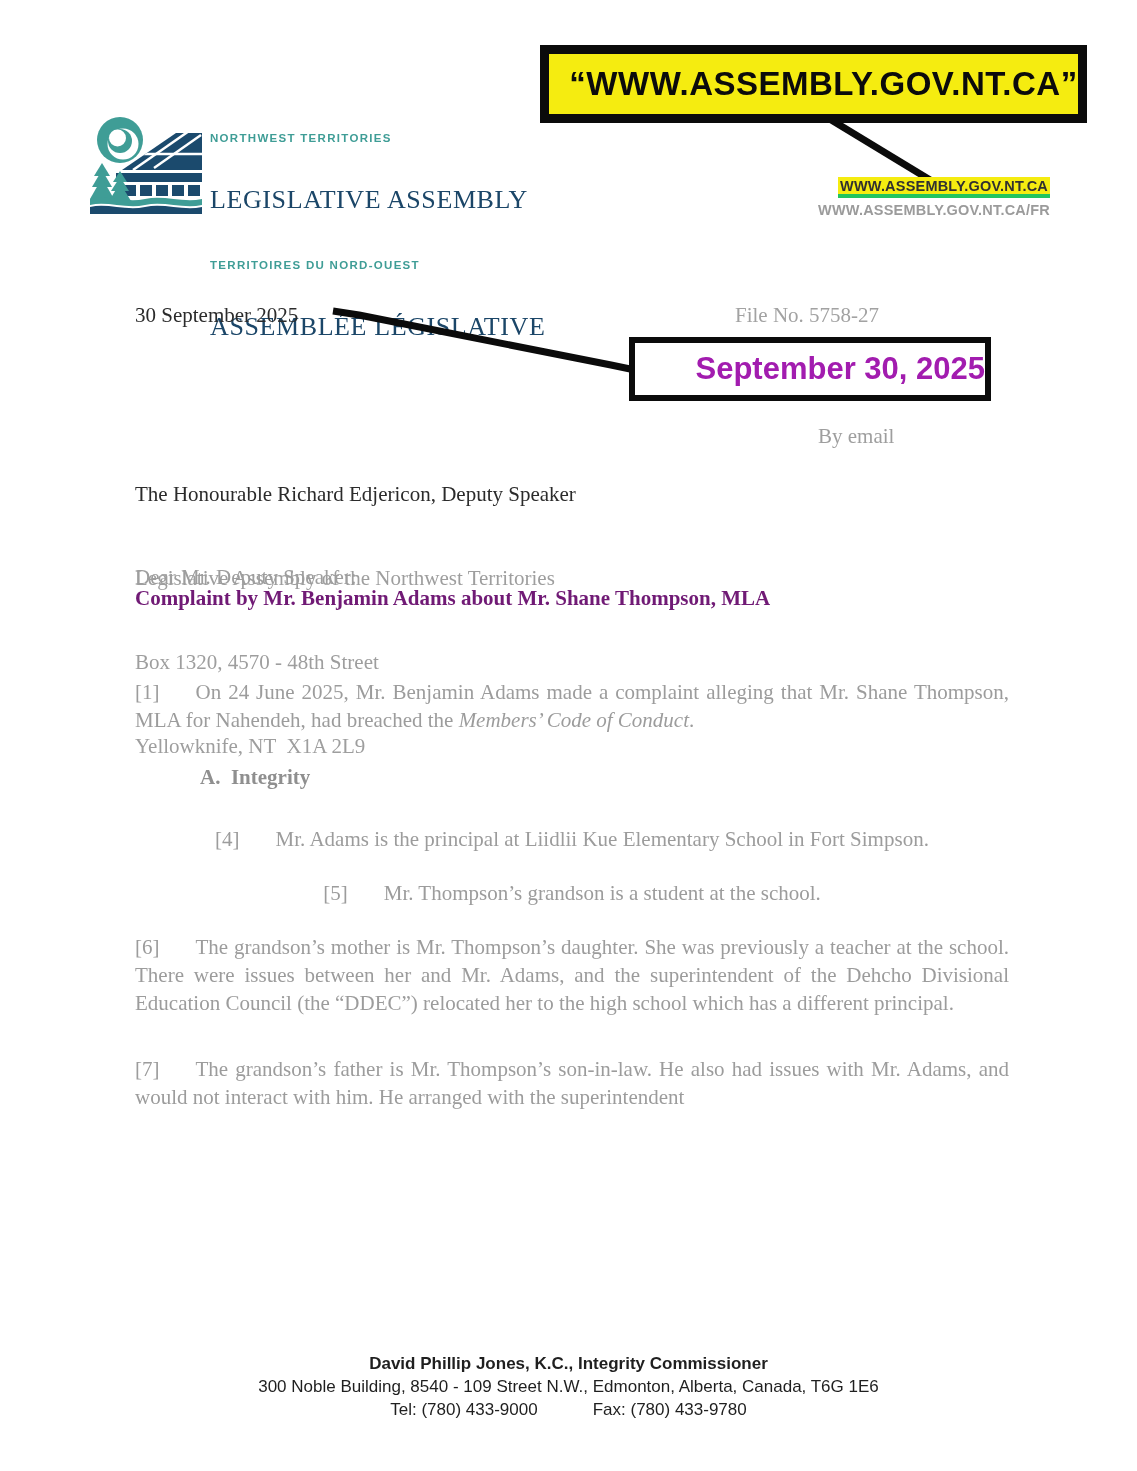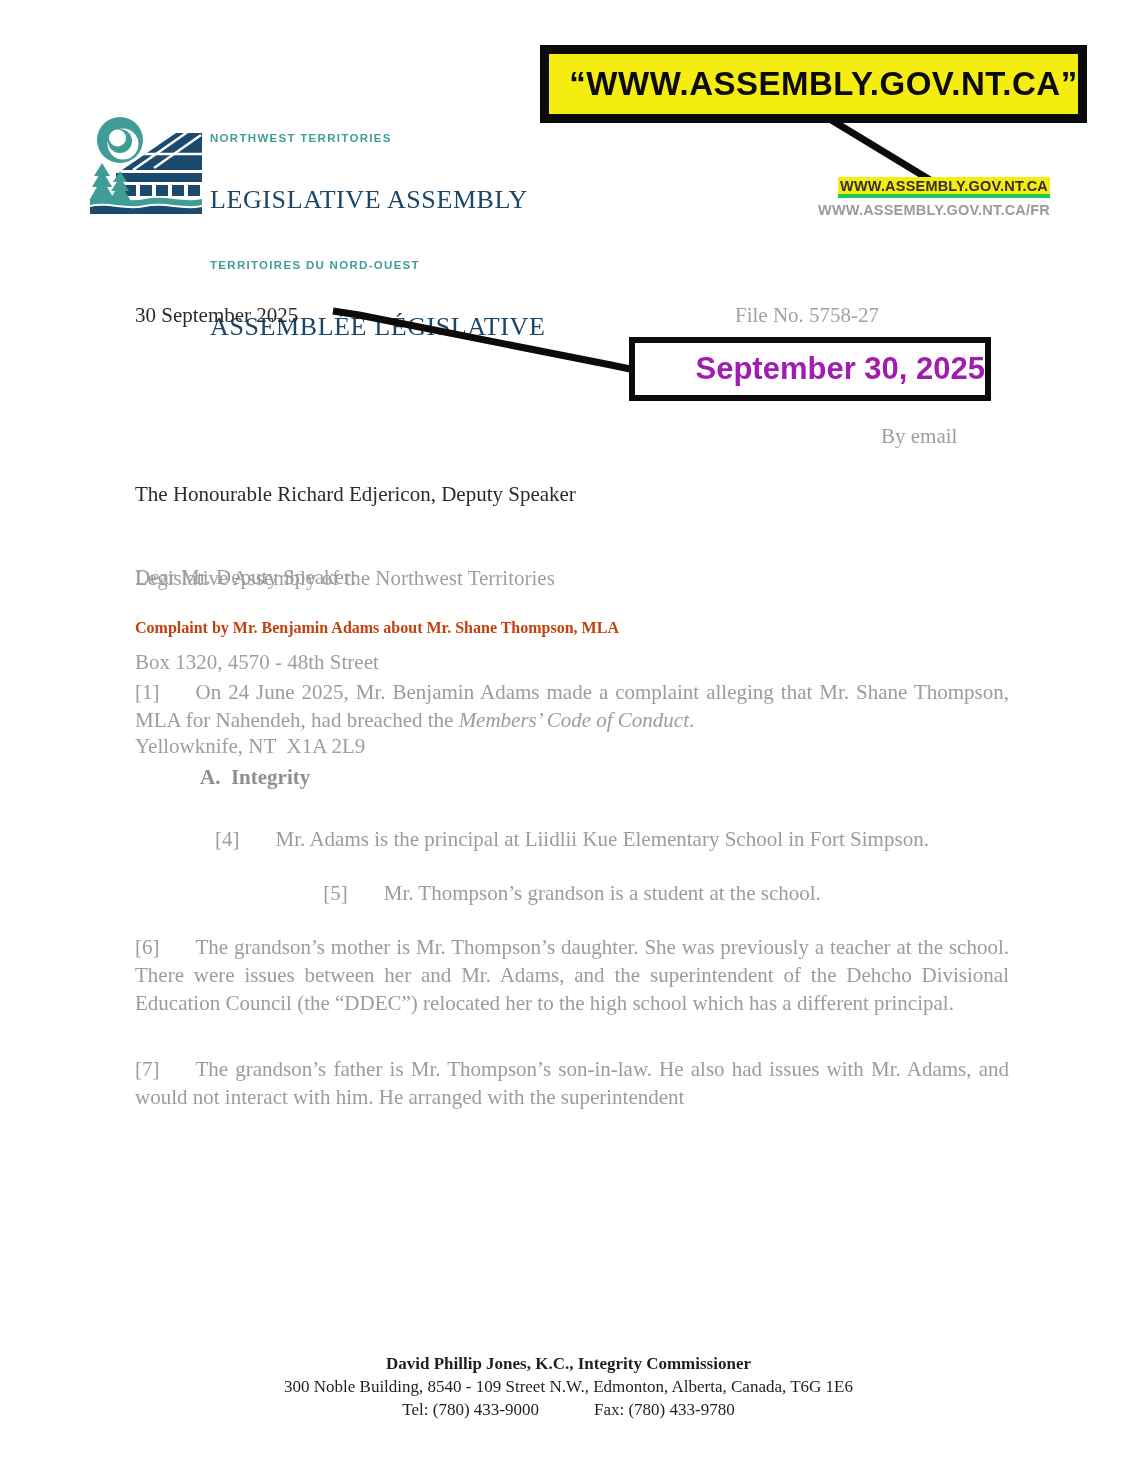--- a/index.html
+++ b/index.html
@@ -33,35 +33,35 @@
   }
   .url-fr {
     position:absolute; top:202px; right:87px;
     font:700 14.5px "Liberation Sans", sans-serif; color:#9b9b9b; letter-spacing:0.2px;
   }
   
   .date   { position:absolute; left:135px; top:303px; font-size:21px; color:#2b2b2b; }
   .fileno { position:absolute; left:735px; top:303px; font-size:21px; color:#a2a2a2; }
   .recipient { position:absolute; left:135px; top:424px; font-size:21px; line-height:28px; color:#9e9e9e; white-space:pre-wrap; }
   .recipient .r1 { color:#2b2b2b; }
-  .byemail { position:absolute; left:881px; top:424px; font-size:21px; color:#9e9e9e; }
+  .byemail { position:absolute; left:818px; top:424px; font-size:21px; color:#9e9e9e; }
   .salutation { position:absolute; left:135px; top:565px; font-size:21px; color:#9e9e9e; }
-  .subject { position:absolute; left:135px; top:619px; font-size:16px; font-weight:700; color:#c2410c; }
+  .subject { position:absolute; left:135px; top:586px; font-size:21px; font-weight:700; color:#701a75; }
   .body { position:absolute; left:135px; top:678px; width:874px; font-size:21px; line-height:28px; color:#9c9c9c; }
   .body p { margin:0 0 29px 0; text-align:justify; }
   .body p.single { text-align:center; }
   .body p.mb26 { margin-bottom:26px; }
   .body p.mb38 { margin-bottom:38px; }
   .ptab { display:inline-block; width:36px; }
   .sec-heading { margin:5px 0 34px 65px; font-weight:700; color:#8f8f8f; white-space:pre; font-size:21px; }
   .ital { font-style:italic; }
   
   .footer {
     position:absolute; left:0; top:1352px; width:100%; text-align:center;
-    font-family:Liberation Serif, serif; font-size:17px; line-height:23px; color:#1f1f1f;
+    font-family:Liberation Sans, sans-serif; font-size:17px; line-height:23px; color:#1f1f1f;
   }
   .footer .f1 { font-weight:700; }
   .fgap { display:inline-block; width:55px; }
 </style>
 </head>
 <body>
 
 <div class="page">
 
   <svg class="overlay" viewBox="0 0 1137 1471">

